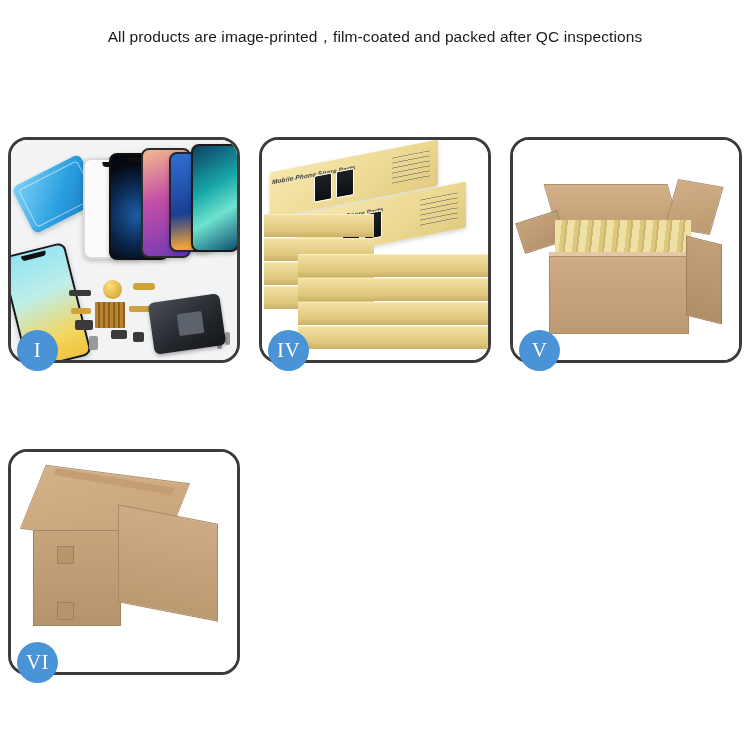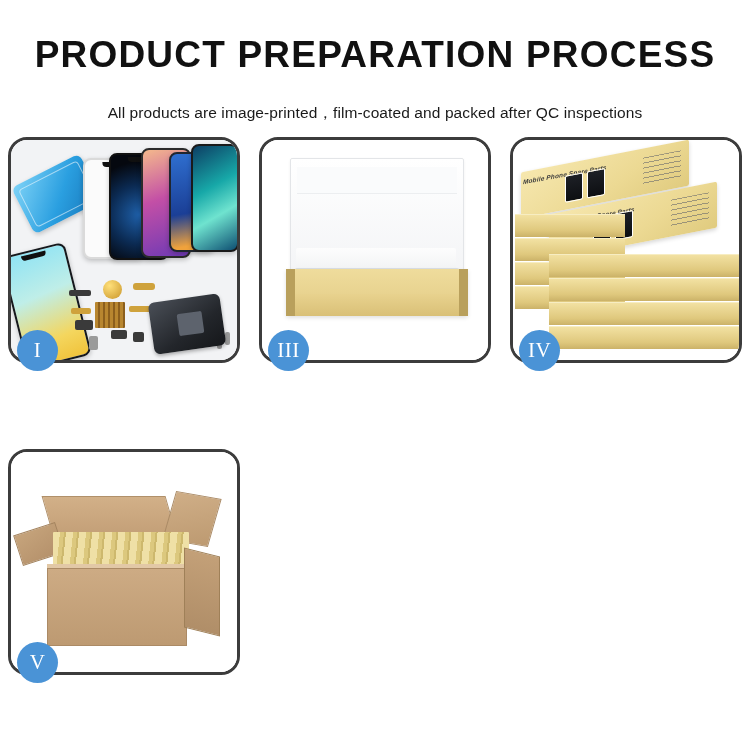--- a/index.html
+++ b/index.html
@@ -400,21 +400,20 @@
     background: #b7946b;
     border: 1px solid #a07f5a;
   }
 </style>
 </head>
 <body>
 
 <div id="page">
 
   <div id="header">
-    <h1 id="title">PRODUCT PREPARATION PROCESS</h1>
     <p id="subtitle">All products are image-printed，film-coated and packed after QC inspections</p>
   </div>
 
   <div id="grid">
 
     <div class="card">
       <div class="card-inner">
         <div class="scene p1">
           <div class="phone ph-a"></div>
           <div class="phone ph-b">
@@ -442,34 +441,20 @@
           <div class="part" style="left:122px;top:192px;width:11px;height:10px;"></div>
           <div class="part light" style="left:206px;top:196px;width:5px;height:13px;"></div>
           <div class="part light" style="left:214px;top:192px;width:5px;height:13px;"></div>
           <div class="backplate"></div>
         </div>
       </div>
       <div class="badge">I</div>
     </div>
 
 
-    <div class="card">
-      <div class="card-inner">
-        <div class="scene p3">
-          <div class="b3-lid"></div>
-          <div class="b3-foam"></div>
-          <div class="b3-bubbles"></div>
-          <div class="b3-tray"></div>
-          <div class="b3-tray-front"></div>
-          <div class="b3-edge-l"></div>
-          <div class="b3-edge-r"></div>
-        </div>
-      </div>
-      <div class="badge">III</div>
-    </div>
 
     <div class="card">
       <div class="card-inner">
         <div class="scene p4">
           <div class="stack">
 
             <div class="sbox lid" style="left:6px;top:2px;">
               <div class="lid-top">
                 <span class="lid-label">Mobile Phone Spare Parts</span>
                 <span class="lid-img" style="left:44px;"></span>
@@ -510,15 +495,28 @@
           <div class="c5-flap-left"></div>
           <div class="c5-contents"></div>
           <div class="c5-rim"></div>
           <div class="c5-body"></div>
           <div class="c5-side"></div>
         </div>
       </div>
       <div class="badge">V</div>
     </div>
 
+    <div class="card">
+      <div class="card-inner">
+        <div class="scene p6">
+          <div class="c6-top"></div>
+          <div class="c6-top-seam"></div>
+          <div class="c6-front"></div>
+          <div class="c6-right"></div>
+          <div class="c6-tab" style="left:46px;top:94px;"></div>
+          <div class="c6-tab" style="left:46px;top:150px;"></div>
+        </div>
+      </div>
+      <div class="badge">VI</div>
+    </div>
 
   </div>
 </div>
 
 </body></html>

